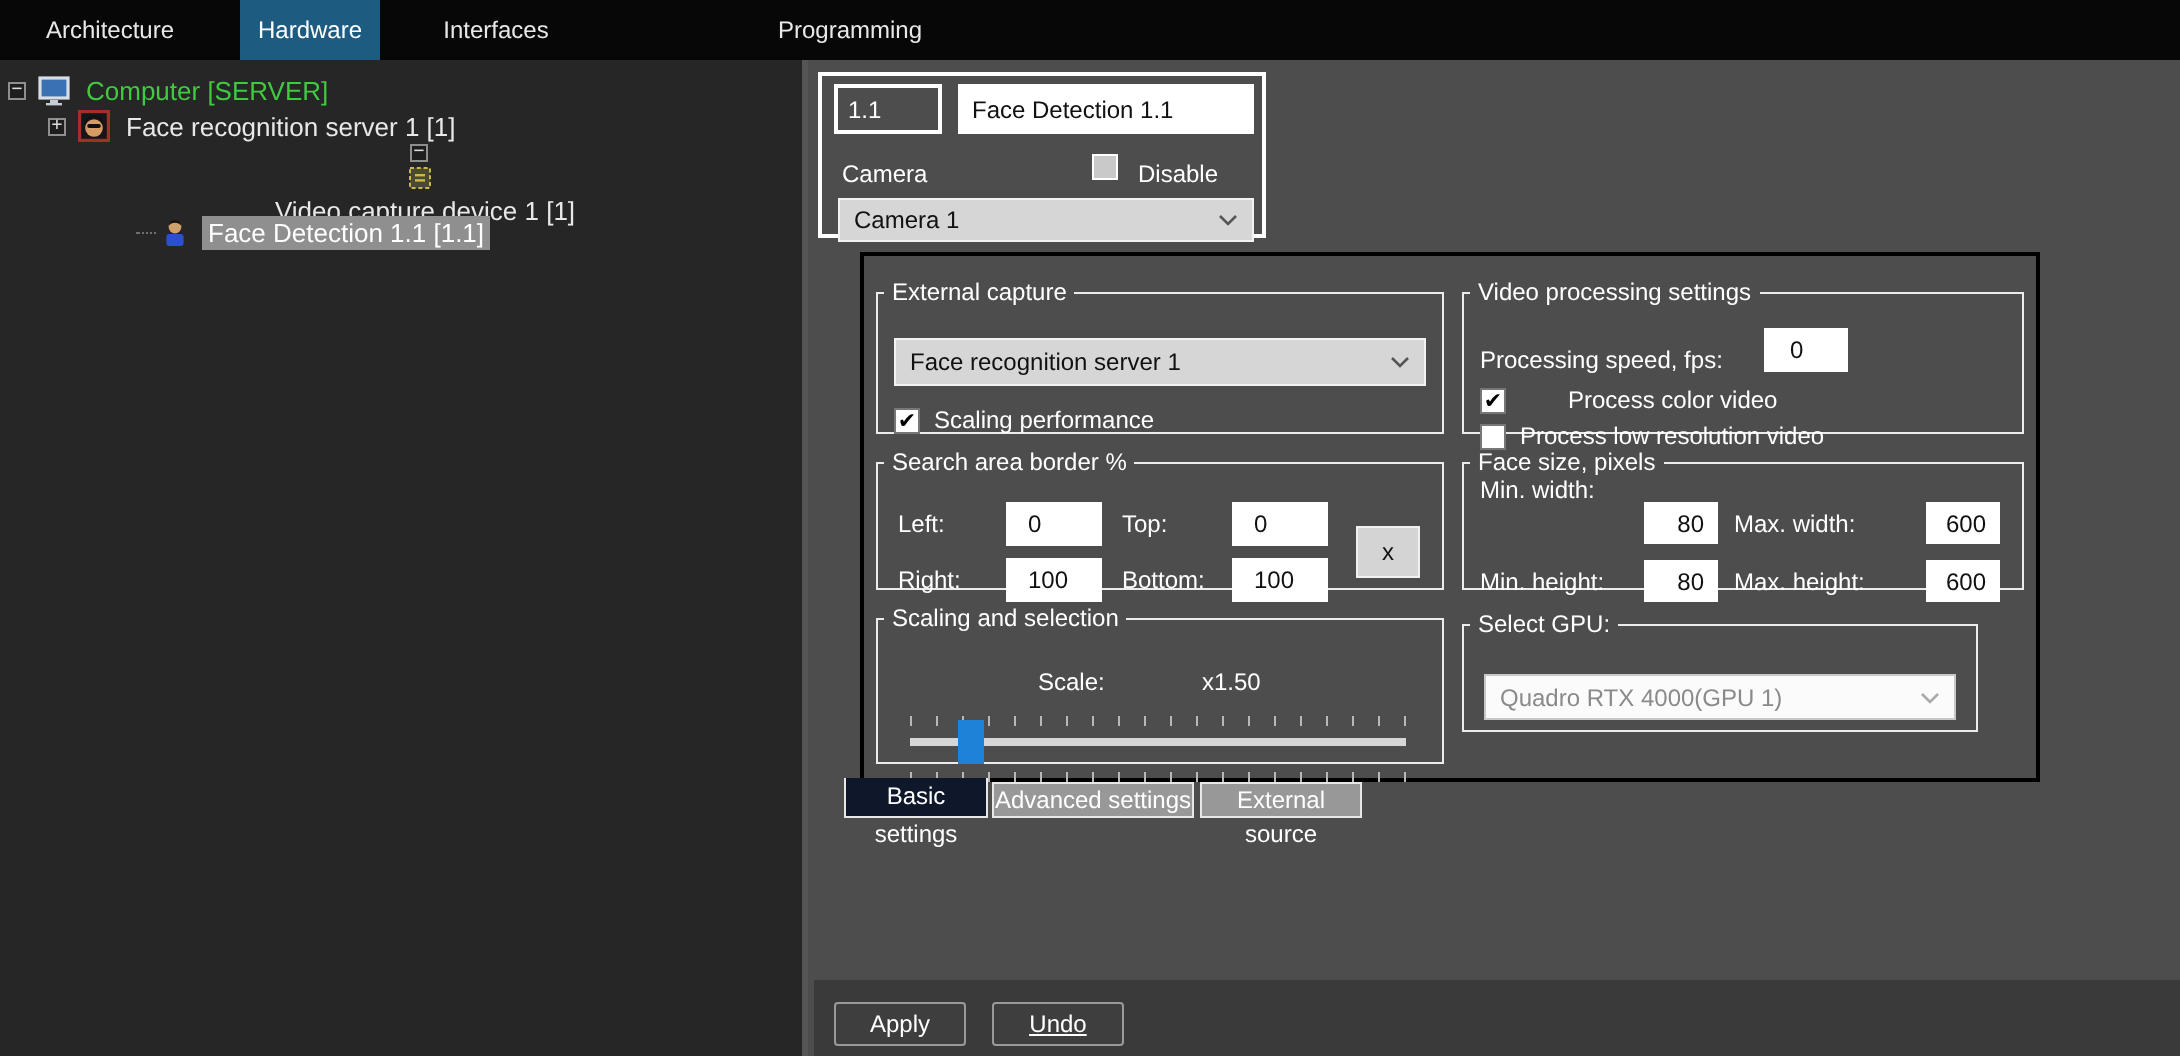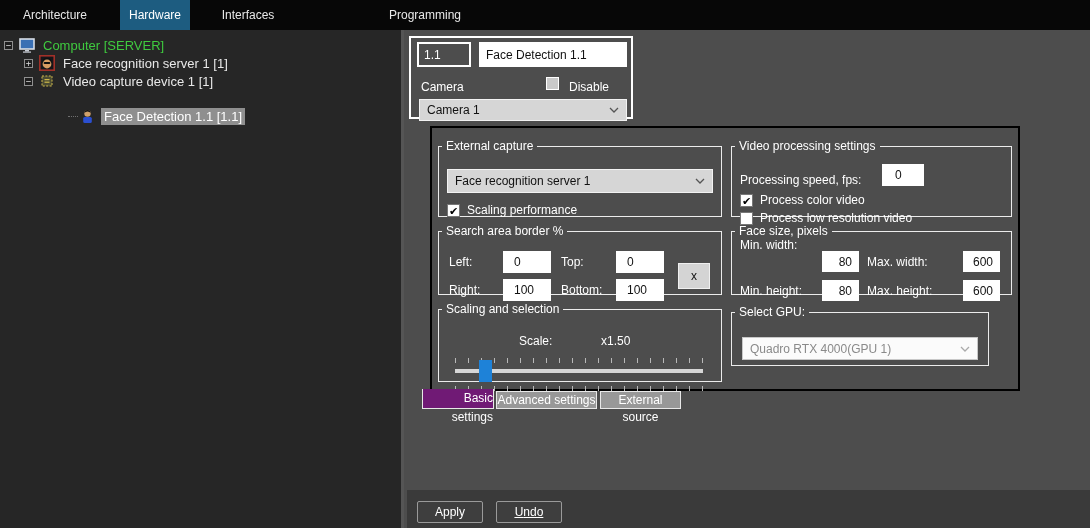--- a/index.html
+++ b/index.html
@@ -64,21 +64,21 @@
   .fs-video{left:299px;top:11px;width:281px;height:78px;}
   .fs-search{left:6px;top:96px;width:284px;height:71px;}
   .fs-face{left:299px;top:96px;width:281px;height:71px;}
   .fs-scaling{left:6px;top:174px;width:284px;height:80px;}
   .fs-gpu{left:299px;top:177px;width:258px;height:61px;}
   .fs-external .combo{position:absolute;left:8px;top:16px;width:266px;height:24px;}
   .fs-external .cbrow{left:8px;top:50px;}
   .fs-video .flabel{position:absolute;left:8px;top:20px;}
   .speed-input{position:absolute;left:150px;top:11px;width:42px;height:22px;background:#fff;
                border:1px solid #fff;color:#111;font-size:12px;padding-left:12px;font-family:inherit;}
-  .fs-video .cbrow.r1{left:8px;top:40px;} .fs-video .cbrow.r2{left:8px;top:58px;}
+  .fs-video .cbrow.r1{left:8px;top:40px;gap:24px;} .fs-video .cbrow.r2{left:8px;top:58px;}
   .fs-search .flabel{position:absolute;}
   .lbl-left{left:10px;top:17px;} .lbl-top{left:122px;top:17px;}
   .lbl-right{left:10px;top:45px;} .lbl-bottom{left:122px;top:45px;}
   .s-input{position:absolute;width:48px;height:22px;background:#fff;border:1px solid #fff;
            color:#111;font-size:12px;padding-left:10px;font-family:inherit;}
   .in-left{left:64px;top:13px;} .in-top{left:177px;top:13px;}
   .in-right{left:64px;top:41px;} .in-bottom{left:177px;top:41px;}
   .xbtn{position:absolute;left:239px;top:25px;width:32px;height:26px;background:#d4d4d4;
         border:1px solid #f0f0f0;color:#111;font-size:12px;font-family:inherit;cursor:default;}
   .fs-face .flabel{position:absolute;}
@@ -91,22 +91,22 @@
   .fs-scaling .flabel{position:absolute;}
   .lbl-scale{left:80px;top:18px;} .val-scale{position:absolute;left:162px;top:18px;}
   .ticks{position:absolute;left:16px;width:248px;height:5px;
          background:repeating-linear-gradient(to right,#b8b8b8 0 1px,transparent 1px 13px);}
   .ticks.top{top:42px;} .ticks.bottom{top:70px;}
   .strack{position:absolute;left:16px;top:53px;width:248px;height:4px;background:#d6d6d6;}
   .sthumb{position:absolute;left:40px;top:44px;width:13px;height:22px;background:#1e82d8;}
   .fs-gpu .combo{position:absolute;left:10px;top:18px;width:236px;height:23px;}
   
   .stab{position:absolute;text-align:center;font-size:12px;color:#fff;cursor:default;}
-  .stab.active{left:422px;top:389px;width:72px;height:20px;line-height:19px;background:#701a75;
-               border:1px solid #e8e8e8;border-top:none;z-index:3;text-align:right;}
+  .stab.active{left:422px;top:389px;width:72px;height:20px;line-height:19px;background:#0f172a;
+               border:1px solid #e8e8e8;border-top:none;z-index:3;}
   .stab.t2{left:496px;top:391px;width:101px;height:18px;line-height:17px;background:#989898;
            border:1px solid #e8e8e8;}
   .stab.t3{left:600px;top:391px;width:81px;height:18px;line-height:17px;background:#989898;
            border:1px solid #e8e8e8;}
   
   .bottombar{position:absolute;left:407px;top:490px;width:683px;height:38px;background:#3a3a3a;}
   .btn{position:absolute;top:11px;width:66px;height:22px;background:#3e3e3e;
        border:1px solid #9a9a9a;border-radius:2px;color:#fff;font-size:12px;
        font-family:inherit;cursor:default;}
   .btn-apply{left:10px;} .btn-undo{left:89px;text-decoration:underline;}
@@ -141,21 +141,21 @@
     <span class="ticon">
       <svg width="16" height="16" viewBox="0 0 16 16">
           <rect x="0.8" y="0.8" width="14.4" height="14.4" fill="#15161a" stroke="#a03028" stroke-width="1.6"></rect>
           <circle cx="8" cy="9" r="4.4" fill="#d79c63"></circle>
           <path d="M3.5 8 Q4 3.5 8 3.5 Q12 3.5 12.5 8 L12.5 6 Q11.5 3 8 3 Q4.5 3 3.5 6 Z" fill="#0c0c0c"></path>
           <rect x="4.6" y="7" width="6.8" height="2" rx="1" fill="#101010"></rect>
         </svg>
     </span>
     <span class="tlabel">Face recognition server 1 [1]</span>
   </div>
-  <div class="trow" style="top:42px;padding-left:24px;">
+  <div class="trow" style="top:42px;padding-left:24px;flex-direction:column;">
     <span class="expand minus"></span>
     <span class="ticon">
       <svg width="16" height="16" viewBox="0 0 16 16">
           <rect x="3" y="3" width="10" height="10" fill="#4a4a32" stroke="#cdb84a" stroke-width="1" stroke-dasharray="2 1.4"></rect>
           <rect x="5.5" y="6" width="5" height="1.2" fill="#cdb84a"></rect>
           <rect x="5.5" y="8.6" width="5" height="1.2" fill="#cdb84a"></rect>
         </svg>
     </span>
     <span class="tlabel">Video capture device 1 [1]</span>
   </div>

